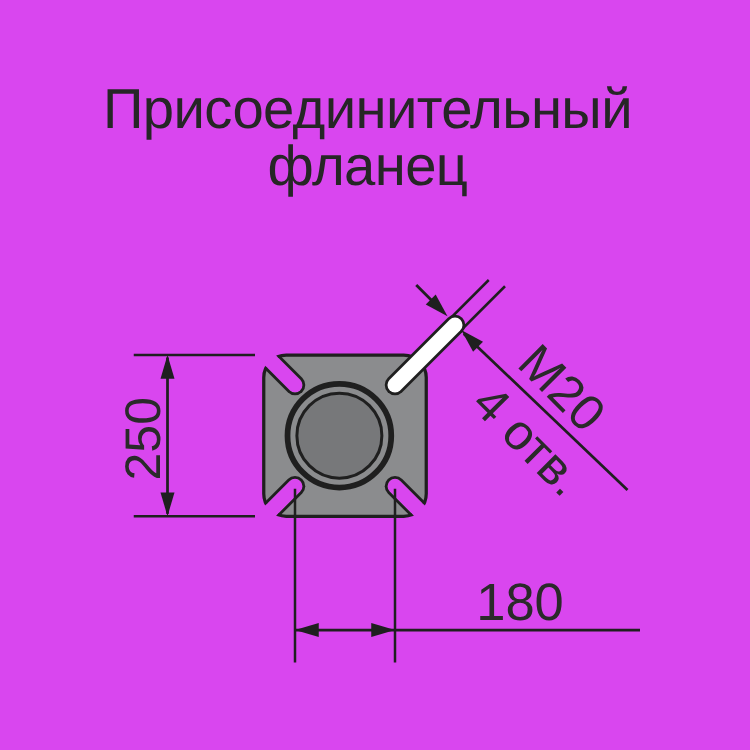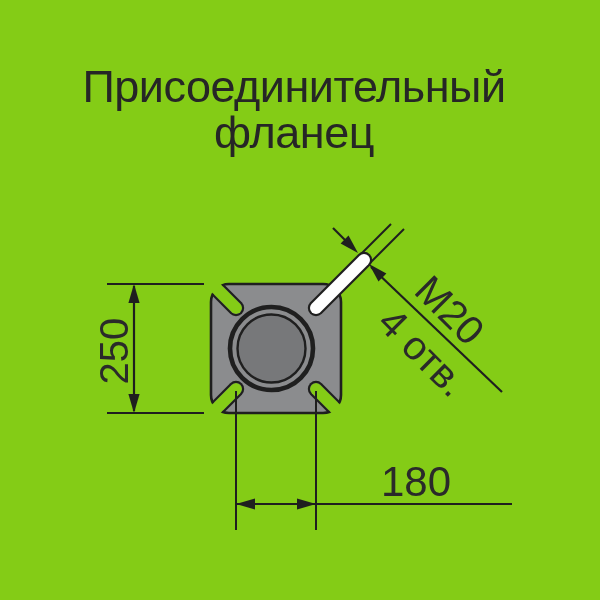--- a/index.html
+++ b/index.html
@@ -4,21 +4,21 @@
 <style>
   html, body {
     margin: 0;
     padding: 0;
     background: #ffffff;
   }
   .page {
     position: relative;
     width: 600px;
     height: 600px;
-    background: #84cc16;
+    background: #d946ef;
     overflow: hidden;
     font-family: "Liberation Sans", sans-serif;
   }
   .title {
     position: absolute;
     top: 64px;
     left: 0;
     width: 600px;
     text-align: center;
     color: #262626;

